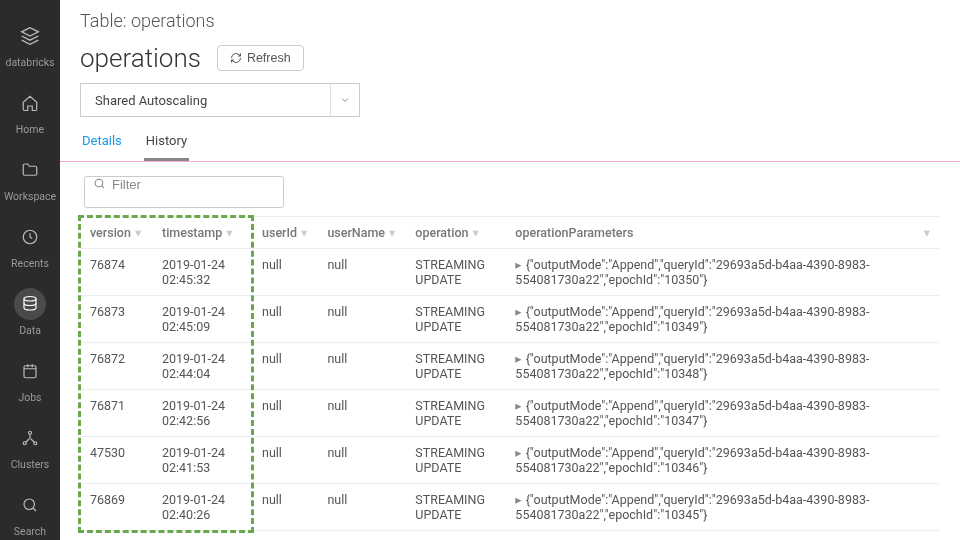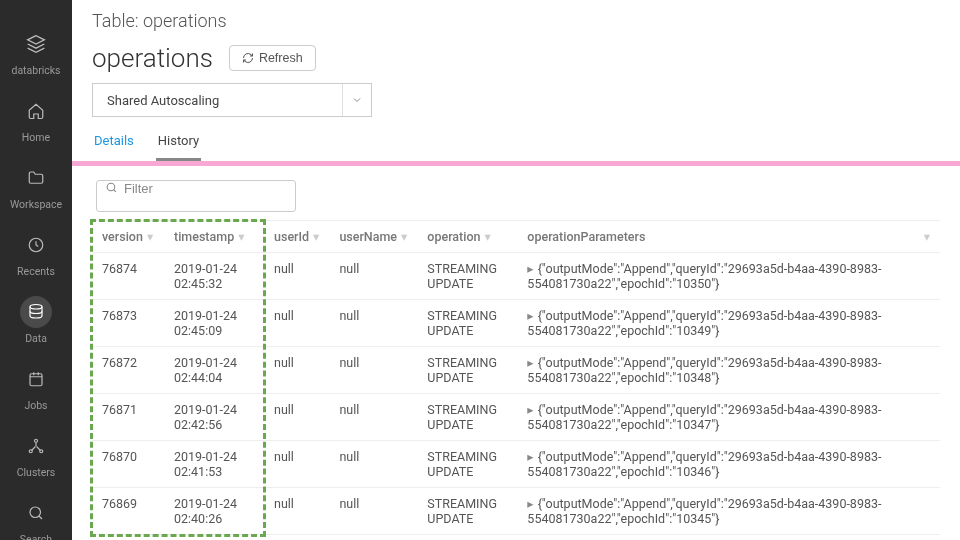--- a/index.html
+++ b/index.html
@@ -9,26 +9,26 @@
     color: #333;
     display: flex;
     width: 960px;
     height: 540px;
     overflow: hidden;
     background: #fff;
   }
 
   
   .sidebar {
-    width: 72px;
+    width: 60px;
     background: #2b2b2b;
     display: flex;
     flex-direction: column;
     align-items: center;
-    padding-top: 18px;
+    padding-top: 10px;
     color: #aaa;
     flex-shrink: 0;
   }
   .sidebar-item {
     display: flex;
     flex-direction: column;
     align-items: center;
     justify-content: center;
     width: 100%;
     padding: 10px 0 8px 0;
@@ -117,21 +117,21 @@
     display: flex;
     align-items: center;
     justify-content: center;
     color: #888;
   }
 
   .tabs {
     display: flex;
     gap: 20px;
     padding: 0 20px;
-    border-bottom: 5px solid #f9a8d4;
+    border-bottom: 1px solid #f9a8d4;
   }
   .tab {
     padding: 8px 2px 10px 2px;
     font-size: 13px;
     color: #1a97e0;
     cursor: pointer;
   }
   .tab.active {
     color: #444;
     border-bottom: 3px solid #888;
@@ -403,21 +403,21 @@
             </tr>
             <tr>
               <td>76871</td>
               <td>2019-01-24<br>02:42:56</td>
               <td>null</td>
               <td>null</td>
               <td>STREAMING<br>UPDATE</td>
               <td class="op-params"><span class="disclosure">▸</span>{"outputMode":"Append","queryId":"29693a5d-b4aa-4390-8983-554081730a22","epochId":"10347"}</td>
             </tr>
             <tr>
-              <td>76870</td>
+              <td>47530</td>
               <td>2019-01-24<br>02:41:53</td>
               <td>null</td>
               <td>null</td>
               <td>STREAMING<br>UPDATE</td>
               <td class="op-params"><span class="disclosure">▸</span>{"outputMode":"Append","queryId":"29693a5d-b4aa-4390-8983-554081730a22","epochId":"10346"}</td>
             </tr>
             <tr>
               <td>76869</td>
               <td>2019-01-24<br>02:40:26</td>
               <td>null</td>

